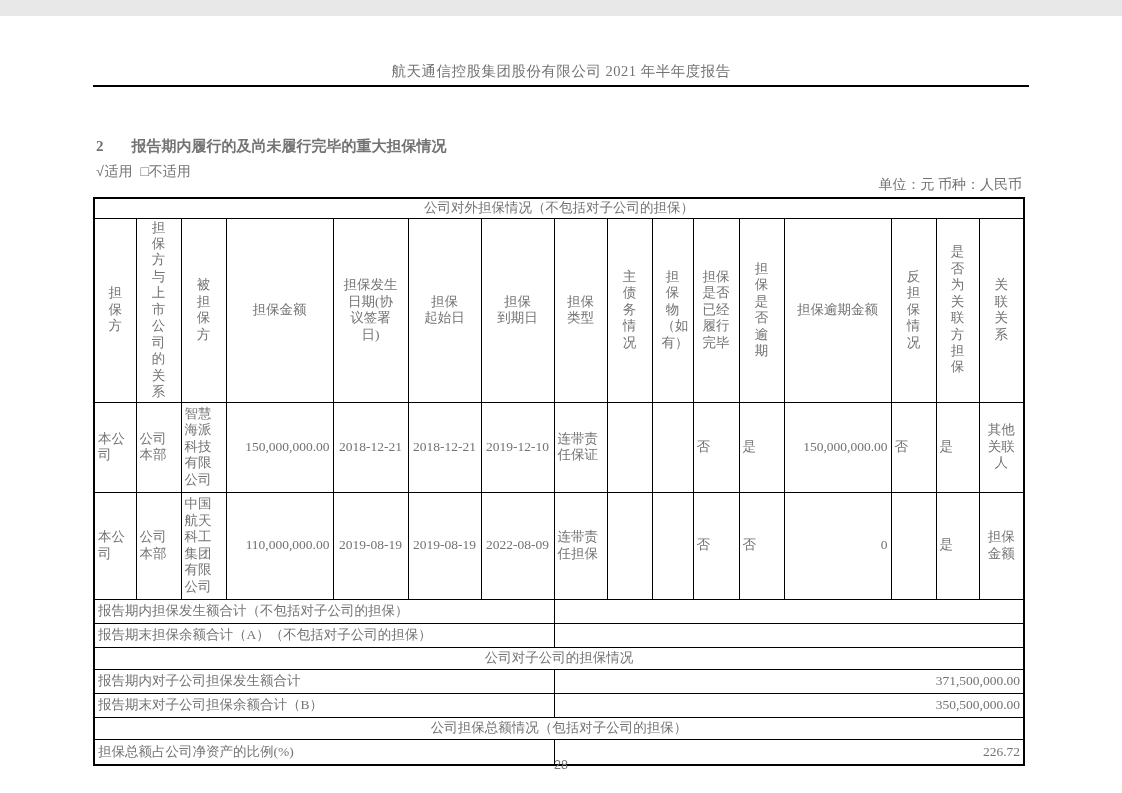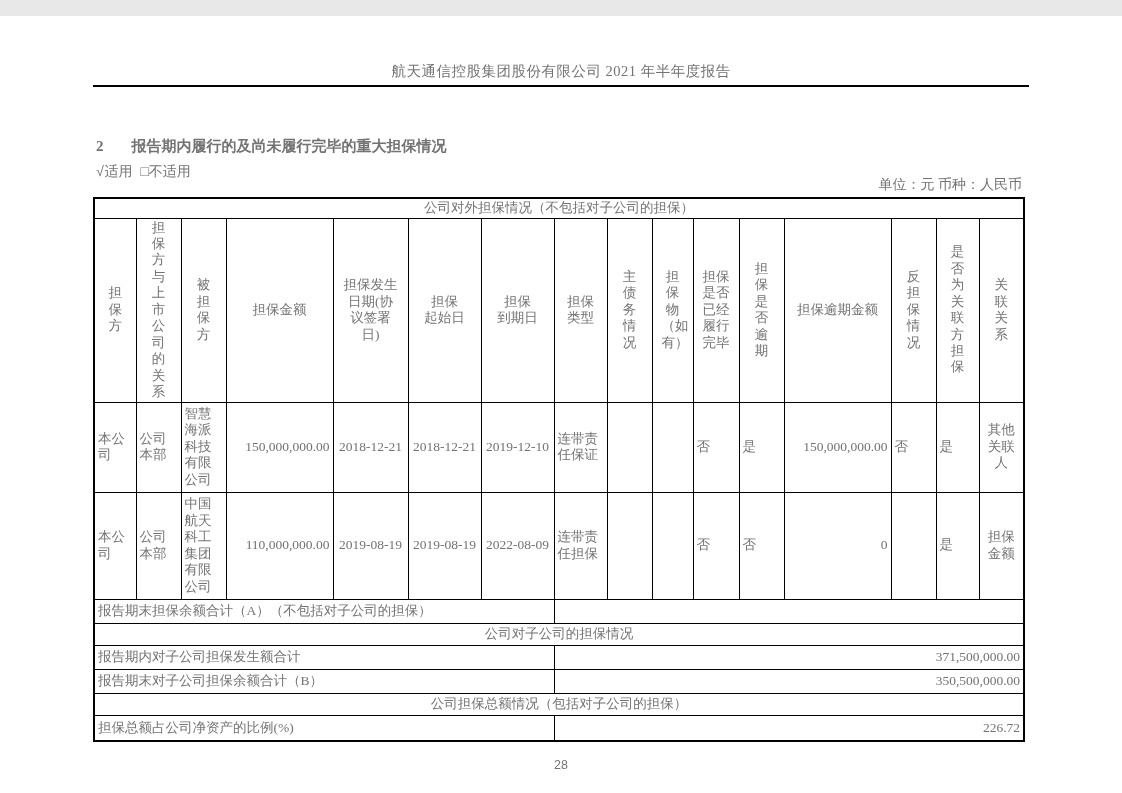--- a/index.html
+++ b/index.html
@@ -157,20 +157,24 @@
       <td></td>
       <td>否</td>
       <td>否</td>
       <td class="num">0</td>
       <td></td>
       <td>是</td>
       <td class="ctr">担保金额</td>
     </tr>
 
     <tr class="r-sum">
+      <td class="sum-label" colspan="7">报告期内担保发生额合计（不包括对子公司的担保）</td>
+      <td class="num" colspan="9"></td>
+    </tr>
+    <tr class="r-sum">
       <td class="sum-label" colspan="7">报告期末担保余额合计（A）（不包括对子公司的担保）</td>
       <td class="num" colspan="9"></td>
     </tr>
 
     <tr class="r-sec">
       <td class="sec-cell" colspan="16">公司对子公司的担保情况</td>
     </tr>
     <tr class="r-sum">
       <td class="sum-label" colspan="7">报告期内对子公司担保发生额合计</td>
       <td class="num" colspan="9">371,500,000.00</td>

